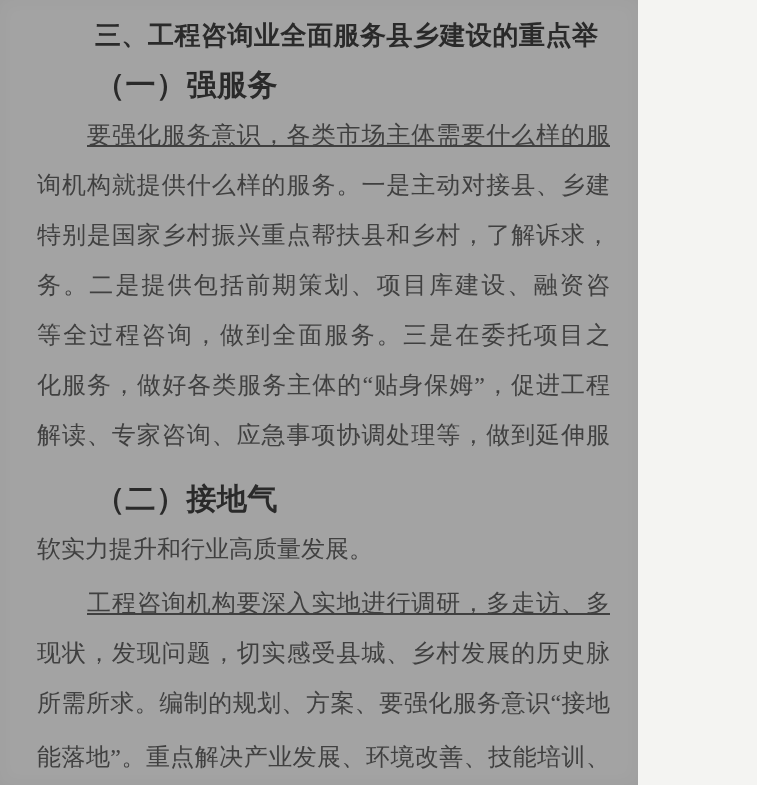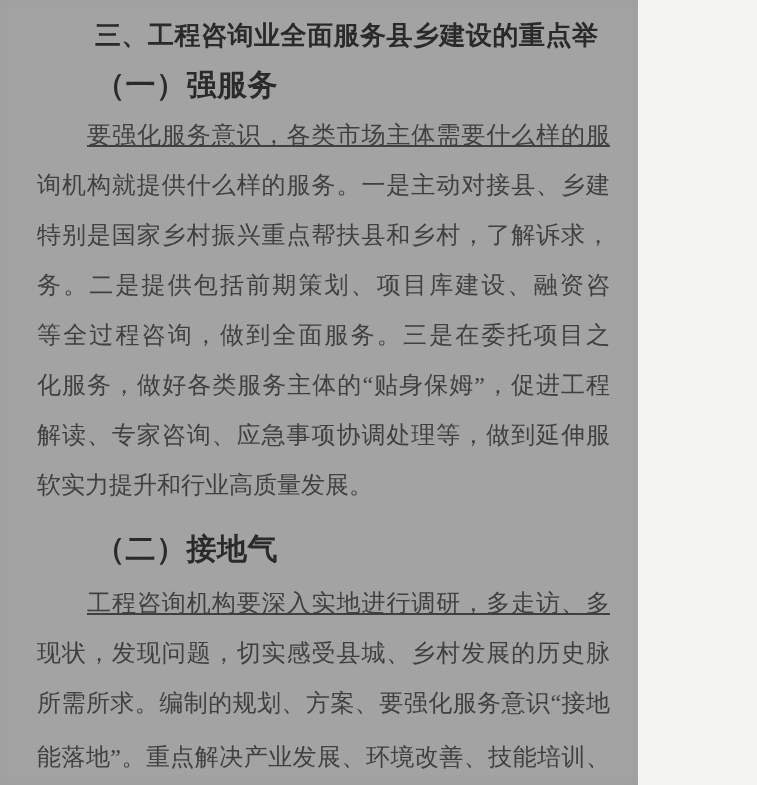--- a/index.html
+++ b/index.html
@@ -62,22 +62,22 @@
 
   <div class="line subheading">（一）强服务</div>
 
   <div class="line indent">要强化服务意识，各类市场主体需要什么样的服务，工程咨</div>
   <div class="line">询机构就提供什么样的服务。一是主动对接县、乡建设主体单位，</div>
   <div class="line">特别是国家乡村振兴重点帮扶县和乡村，了解诉求，做到主动服</div>
   <div class="line">务。二是提供包括前期策划、项目库建设、融资咨询、工程管理</div>
   <div class="line">等全过程咨询，做到全面服务。三是在委托项目之外，提供政策</div>
   <div class="line">化服务，做好各类服务主体的“贴身保姆”，促进工程咨询机构</div>
   <div class="line">解读、专家咨询、应急事项协调处理等，做到延伸服务。通过强</div>
+  <div class="line subheading sp-top">（二）接地气</div>
+
   <div class="line last">软实力提升和行业高质量发展。</div>
-
-  <div class="line subheading sp-top">（二）接地气</div>
 
   <div class="line indent sp-top-sm">工程咨询机构要深入实地进行调研，多走访、多座谈，了解</div>
   <div class="line">现状，发现问题，切实感受县城、乡村发展的历史脉络和农民的</div>
   <div class="line">所需所求。编制的规划、方案、要强化服务意识“接地气、合实际、</div>
   <div class="line sp-top-sm">能落地”。重点解决产业发展、环境改善、技能培训、村民增收</div>
 
 </div>
 
 </body></html>

